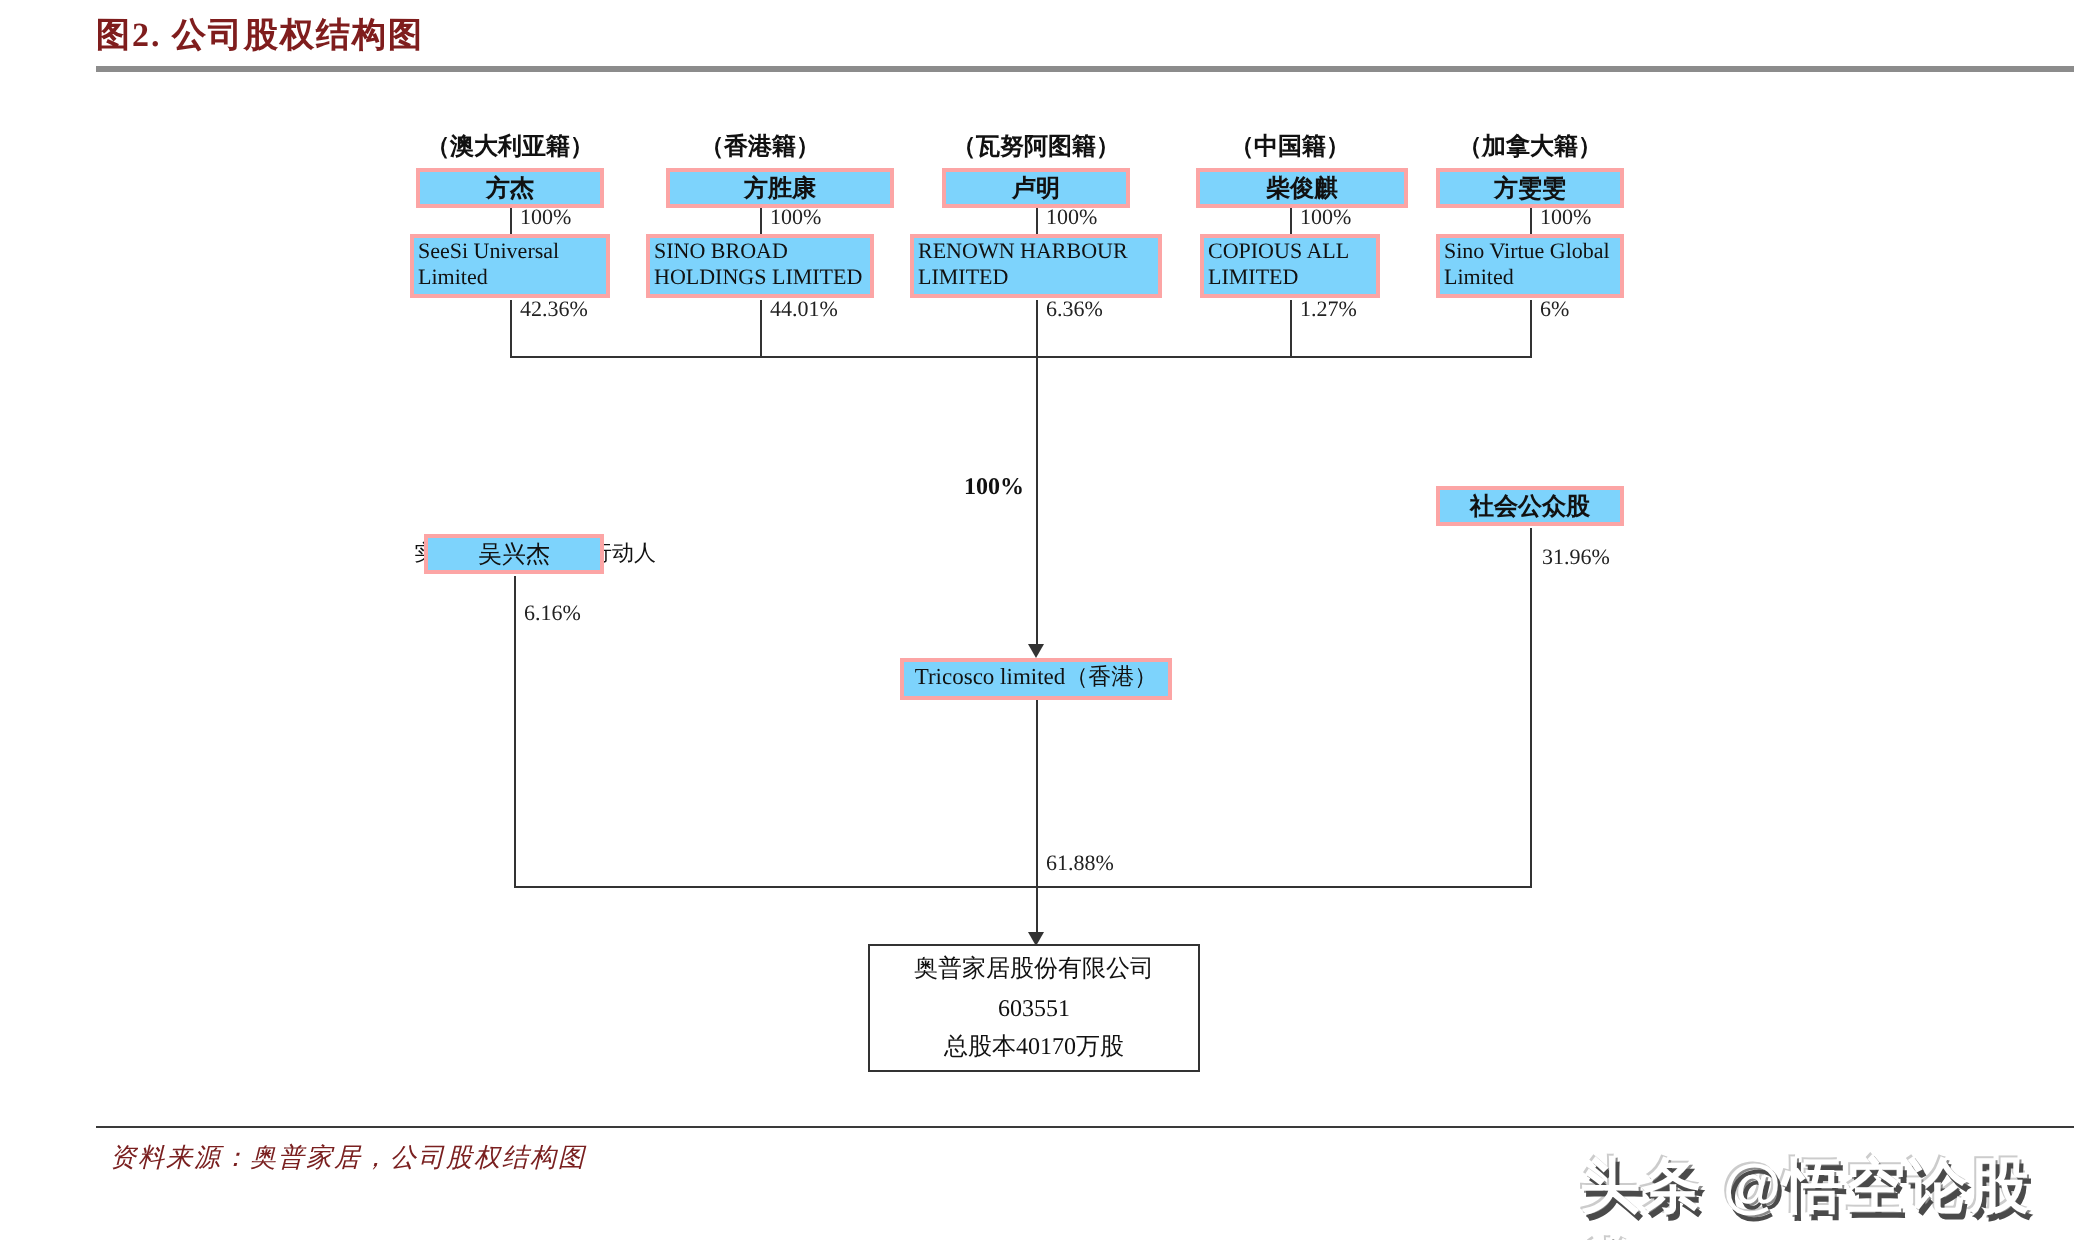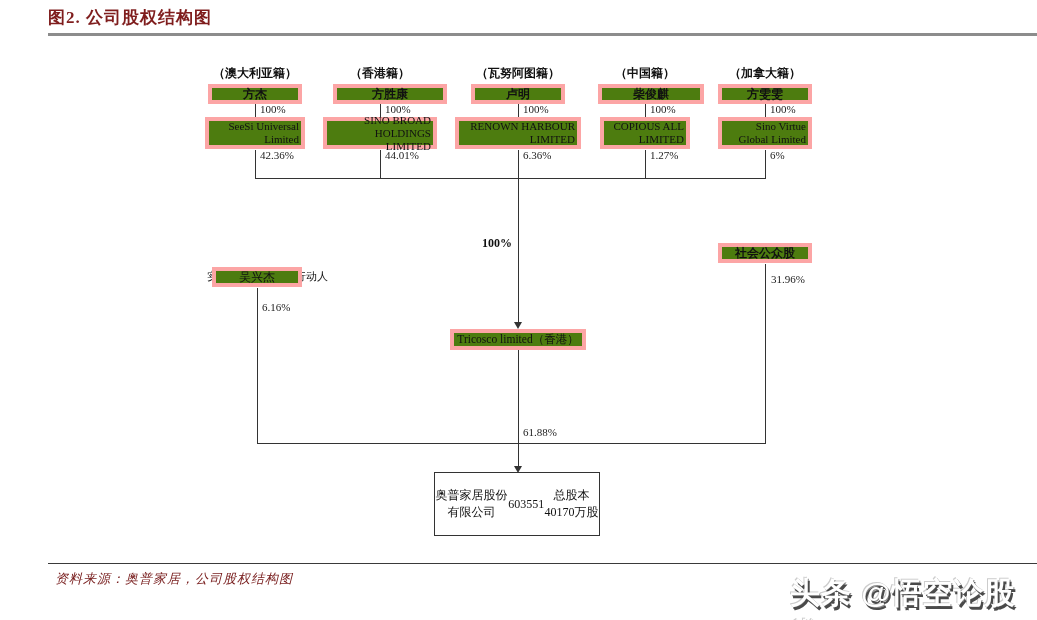--- a/index.html
+++ b/index.html
@@ -16,43 +16,43 @@
   .source{
     position:absolute;left:55px;top:570px;font-size:13px;font-style:italic;
     color:#7a2020;letter-spacing:1px;
   }
   .watermark{
     position:absolute;left:790px;top:573px;font-family:"Liberation Sans","DejaVu Sans",sans-serif;
     font-weight:bold;font-size:30px;letter-spacing:1px;color:#ffffff;
     text-shadow:2px 3px 0 #4a4a4a,1px 1px 0 #8a8a8a,-1px -1px 0 #cccccc;
   }
   .box{
-    position:absolute;border:4px solid #fca5a5;background:#4d7c0f;
-    display:flex;align-items:center;justify-content:center;text-align:right;
+    position:absolute;border:2px solid #fca5a5;background:#7dd3fc;
+    display:flex;align-items:center;justify-content:center;text-align:left;
     font-size:11px;line-height:13px;box-sizing:border-box;padding:1px 2px;
   }
   .pbox{height:20px;font-size:12px;font-weight:bold;}
   .cbox{top:117px;height:32px;}
   .nat{
     position:absolute;top:65px;width:140px;text-align:center;
     font-weight:bold;font-size:12px;
   }
   .pct{position:absolute;font-size:11px;color:#222;white-space:nowrap;}
   .vline{position:absolute;width:1px;background:#333;}
   .hline{position:absolute;height:1px;background:#333;}
   .arrow{
     position:absolute;width:0;height:0;
     border-left:4px solid transparent;border-right:4px solid transparent;
     border-top:7px solid #333;
   }
   .big-pct{position:absolute;font-size:12px;font-weight:bold;text-align:right;width:60px;}
   .note{position:absolute;font-size:11px;white-space:nowrap;margin-top:22px;}
   .listed{
     position:absolute;left:434px;top:472px;width:166px;height:64px;
-    border:1px solid #333;box-sizing:border-box;display:flex;flex-direction:row;
+    border:1px solid #333;box-sizing:border-box;display:flex;flex-direction:column;
     align-items:center;justify-content:space-evenly;font-size:12px;text-align:center;
   }
 </style>
 </head>
 <body>
 
 <div class="canvas">
 
   <div class="title">图2. 公司股权结构图</div>
   <div class="rule-top"></div>

